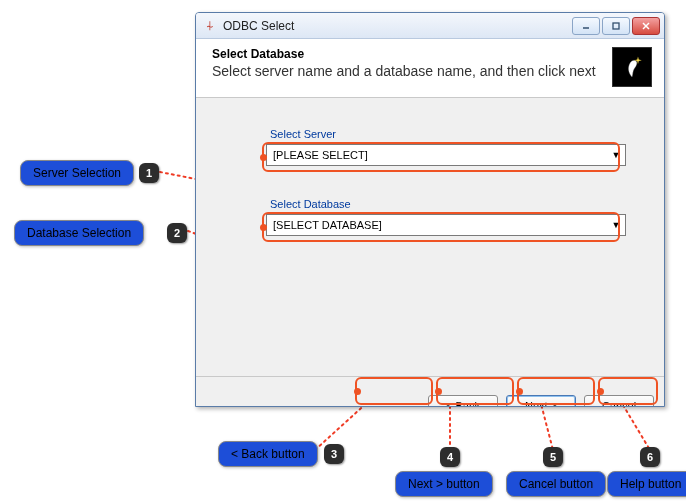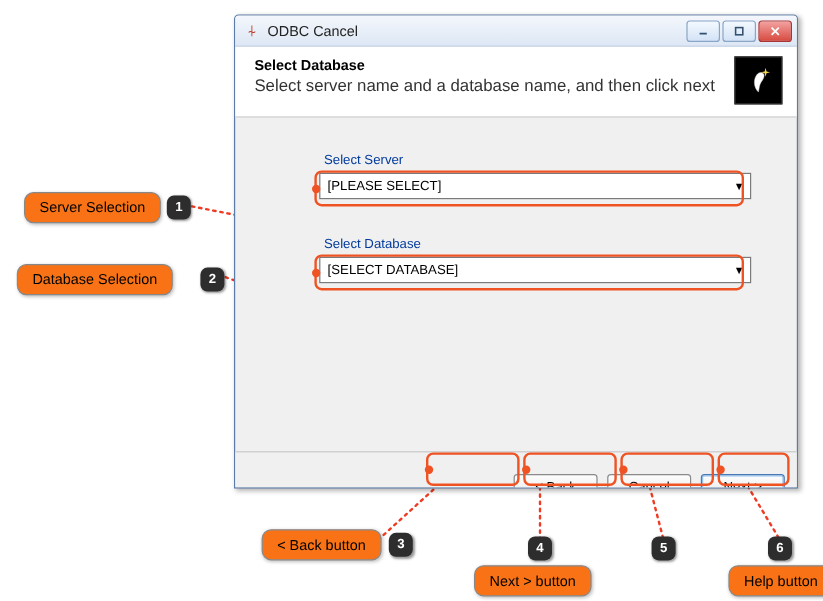--- a/index.html
+++ b/index.html
@@ -178,21 +178,21 @@
   .btn-dot {
     position: absolute;
     width: 7px; height: 7px;
     background: #ef5324;
     border-radius: 50%;
   }
 
   
   .callout {
     position: absolute;
-    background: #f97316;
+    background: #1d4ed8;
     border: 1px solid #888;
     border-radius: 8px;
     padding: 5px 12px;
     font-size: 12px;
     color: #000;
     box-shadow: 1px 1px 3px rgba(0,0,0,0.25);
     white-space: nowrap;
   }
   .num-badge {
     position: absolute;
@@ -233,21 +233,21 @@
     <line x1="450" y1="400" x2="450" y2="450" stroke="#ef3b24" stroke-width="2" stroke-dasharray="2,4" stroke-linecap="round"></line>
 
     <line x1="540" y1="400" x2="553" y2="450" stroke="#ef3b24" stroke-width="2" stroke-dasharray="2,4" stroke-linecap="round"></line>
 
     <line x1="620" y1="400" x2="650" y2="450" stroke="#ef3b24" stroke-width="2" stroke-dasharray="2,4" stroke-linecap="round"></line>
   </svg>
 
   <div class="window">
     <div class="titlebar">
       <span class="app-icon">⍭</span>
-      <span class="title-text">ODBC Cancel</span>
+      <span class="title-text">ODBC Select</span>
       <div class="win-controls">
         <div class="win-btn">
           <svg width="10" height="10" viewBox="0 0 10 10">
               <line x1="2" y1="7" x2="8" y2="7" stroke="#33506f" stroke-width="1.5"></line>
             </svg>
         </div>
         <div class="win-btn">
           <svg width="10" height="10" viewBox="0 0 10 10">
               <rect x="2" y="2" width="6" height="6" fill="none" stroke="#33506f" stroke-width="1.3"></rect>
             </svg>
@@ -293,26 +293,26 @@
         </div>
         <div class="highlight-box combo-hl"></div>
         <div class="lead-dot"></div>
       </div>
     </div>
 
     <div class="footer-panel">
       <div class="btn">
         <span>&lt; Back</span>
       </div>
+      <div class="btn default">
+        <span>Next &gt;</span>
+      </div>
       <div class="btn">
         <span>Cancel</span>
       </div>
-      <div class="btn default">
-        <span>Next &gt;</span>
-      </div>
     </div>
   </div>
 
   <div class="btn-hl" style="left:355px; top:377px; width:78px; height:28px;"></div>
   <div class="btn-dot" style="left:354px; top:388px;"></div>
 
   <div class="btn-hl" style="left:436px; top:377px; width:78px; height:28px;"></div>
   <div class="btn-dot" style="left:435px; top:388px;"></div>
 
   <div class="btn-hl" style="left:517px; top:377px; width:78px; height:28px;"></div>
@@ -342,20 +342,23 @@
     <span>3</span>
   </div>
 
   <div class="callout" style="left:395px; top:471px;">
     <span>Next &gt; button</span>
   </div>
   <div class="num-badge" style="left:440px; top:447px;">
     <span>4</span>
   </div>
 
+  <div class="callout" style="left:506px; top:471px;">
+    <span>Cancel button</span>
+  </div>
   <div class="num-badge" style="left:543px; top:447px;">
     <span>5</span>
   </div>
 
   <div class="callout" style="left:607px; top:471px;">
     <span>Help button</span>
   </div>
   <div class="num-badge" style="left:640px; top:447px;">
     <span>6</span>
   </div>

